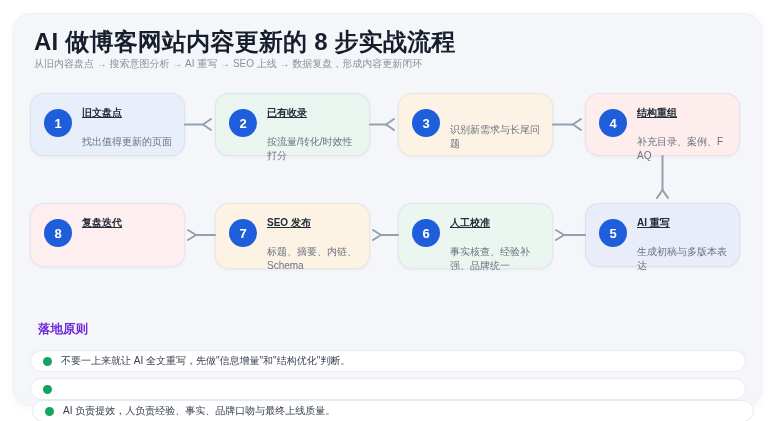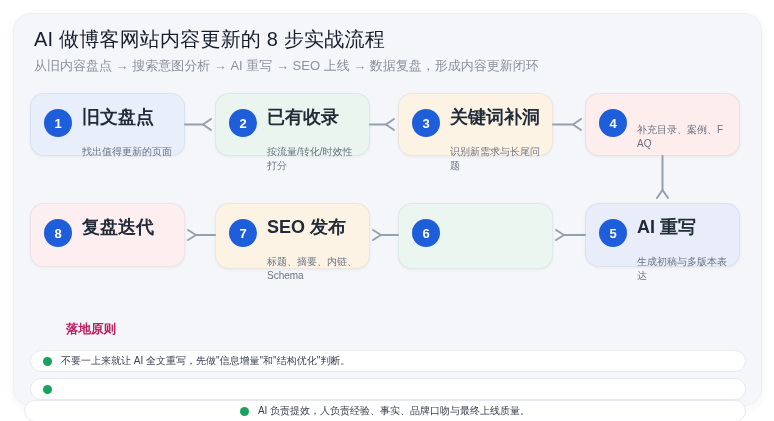--- a/index.html
+++ b/index.html
@@ -9,60 +9,60 @@
     font-family:"Liberation Sans","DejaVu Sans",sans-serif;
     -webkit-font-smoothing:antialiased;
   }
   .card{
     position:absolute;left:13px;top:13px;width:747px;height:391px;
     background:#f5f6f9;border:1px solid #eef0f4;border-radius:18px;
     box-shadow:0 2px 10px rgba(20,30,60,.05);
   }
   .page-title{
     position:absolute;left:34px;top:26px;
-    font-size:20px;font-weight:400;color:#171e2b;letter-spacing:.2px;
+    font-size:24px;font-weight:700;color:#171e2b;letter-spacing:.2px;
   }
   .page-subtitle{
     position:absolute;left:34px;top:57px;
-    font-size:13px;color:#8a919d;
+    font-size:10px;color:#8a919d;
   }
   .step{
     position:absolute;width:155px;border-radius:14px;
     border:1px solid rgba(120,140,180,.12);
     box-shadow:0 1px 3px rgba(20,30,60,.06);
     display:flex;align-items:flex-start;gap:10px;
     padding:13px 10px 0 13px;box-sizing:border-box;
   }
   .r1{top:93px;height:63px;}
   .r2{top:203px;height:64px;}
   .c1{left:30px;} .c2{left:215px;} .c3{left:398px;} .c4{left:585px;}
   .r2.tall{height:66px;}
   .badge{
     flex:0 0 28px;width:28px;height:28px;border-radius:50%;
     background:#1e5eda;color:#fff;font-size:13px;font-weight:700;
     display:flex;align-items:center;justify-content:center;margin-top:2px;
   }
   .step-text{min-width:0;}
-  .step-title{font-size:18px;font-weight:700;color:#222b38;line-height:1.2;}
+  .step-title{font-size:10px;font-weight:700;color:#222b38;line-height:1.2;text-decoration:underline;}
   .step-desc{
     font-size:10px;color:#6b7280;line-height:1.4;margin-top:16px;
     word-break:break-all;
   }
   .flow-svg{position:absolute;left:0;top:0;pointer-events:none;}
   .conn{stroke:#93a0ad;stroke-width:2;fill:none;stroke-linecap:round;stroke-linejoin:round;}
   .principles-heading{
     position:absolute;left:38px;top:321px;
     font-size:12.5px;font-weight:700;color:#17a35f;
   }
   .principle{
     position:absolute;left:30px;width:716px;height:22px;
     background:#ffffff;border:1px solid #e8eaf1;border-radius:11px;
     display:flex;align-items:center;gap:9px;padding:0 12px;box-sizing:border-box;
   }
-  .p1{top:350px;} .p2{top:378px;} .p3{top:400px;left:24px;width:722px;justify-content:center;}
+  .p1{top:350px;} .p2{top:378px;} .p3{top:400px;left:32px;width:722px;}
   .dot{flex:0 0 9px;width:9px;height:9px;border-radius:50%;background:#17a35f;}
   .principle-text{font-size:10px;color:#39414f;white-space:nowrap;overflow:hidden;}
 </style>
 </head>
 <body>
 
 <div class="card" style="background: rgb(245, 246, 249);"></div>
 
 <div class="page-title" style="color: rgb(23, 30, 43);">AI 做博客网站内容更新的 8 步实战流程</div>
 <div class="page-subtitle" style="color: rgb(138, 145, 157);">从旧内容盘点 → 搜索意图分析 → AI 重写 → SEO 上线 → 数据复盘，形成内容更新闭环</div>
@@ -77,46 +77,50 @@
 <div class="step r1 c2" style="background: rgb(234, 245, 239);">
   <div class="badge" style="background: rgb(30, 94, 218);">2</div>
   <div class="step-text">
     <div class="step-title">已有收录</div>
     <div class="step-desc">按流量/转化/时效性打分</div>
   </div>
 </div>
 <div class="step r1 c3" style="background: rgb(253, 243, 228);">
   <div class="badge" style="background: rgb(30, 94, 218);">3</div>
   <div class="step-text">
-    <div class="step-title">关键词补洞</div>
     <div class="step-desc">识别新需求与长尾问题</div>
   </div>
 </div>
 <div class="step r1 c4" style="background: rgb(253, 237, 237);">
   <div class="badge" style="background: rgb(30, 94, 218);">4</div>
   <div class="step-text">
+    <div class="step-title">结构重组</div>
     <div class="step-desc">补充目录、案例、FAQ</div>
   </div>
 </div>
 
 <div class="step r2 c1" style="background: rgb(253, 239, 240);">
   <div class="badge" style="background: rgb(30, 94, 218);">8</div>
   <div class="step-text">
     <div class="step-title">复盘迭代</div>
   </div>
 </div>
 <div class="step r2 tall c2" style="background: rgb(253, 243, 228);">
   <div class="badge" style="background: rgb(30, 94, 218);">7</div>
   <div class="step-text">
     <div class="step-title">SEO 发布</div>
     <div class="step-desc">标题、摘要、内链、Schema</div>
   </div>
 </div>
 <div class="step r2 tall c3" style="background: rgb(236, 246, 240);">
   <div class="badge" style="background: rgb(30, 94, 218);">6</div>
+  <div class="step-text">
+    <div class="step-title">人工校准</div>
+    <div class="step-desc">事实核查、经验补强、品牌统一</div>
+  </div>
 </div>
 <div class="step r2 c4" style="background: rgb(233, 237, 250);">
   <div class="badge" style="background: rgb(30, 94, 218);">5</div>
   <div class="step-text">
     <div class="step-title">AI 重写</div>
     <div class="step-desc">生成初稿与多版本表达</div>
   </div>
 </div>
 
 <svg class="flow-svg" width="774" height="421" viewBox="0 0 774 421">
@@ -132,21 +136,21 @@
   <polyline class="conn" points="657,198 662.5,190 668,198" stroke="#93a0ad"></polyline>
 
   <polyline class="conn" points="188,230 196,235 188,240" stroke="#93a0ad"></polyline>
   <line class="conn" x1="196" y1="235" x2="215" y2="235" stroke="#93a0ad"></line>
   <polyline class="conn" points="373,230 381,235 373,240" stroke="#93a0ad"></polyline>
   <line class="conn" x1="381" y1="235" x2="398" y2="235" stroke="#93a0ad"></line>
   <polyline class="conn" points="556,230 564,235 556,240" stroke="#93a0ad"></polyline>
   <line class="conn" x1="564" y1="235" x2="585" y2="235" stroke="#93a0ad"></line>
 </svg>
 
-<div class="principles-heading" style="color: #be185d; margin-left: 28px;">落地原则</div>
+<div class="principles-heading" style="color: #6d28d9;">落地原则</div>
 
 <div class="principle p1">
   <span class="dot" style="background: rgb(23, 163, 95);"></span>
   <span class="principle-text">不要一上来就让 AI 全文重写，先做"信息增量"和"结构优化"判断。</span>
 </div>
 <div class="principle p2">
   <span class="dot" style="background: rgb(23, 163, 95);"></span>
 </div>
 <div class="principle p3">
   <span class="dot" style="background: rgb(23, 163, 95);"></span>

